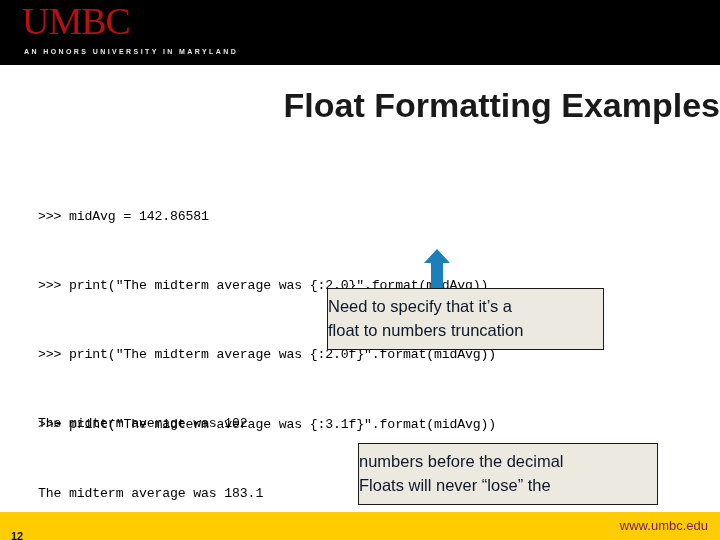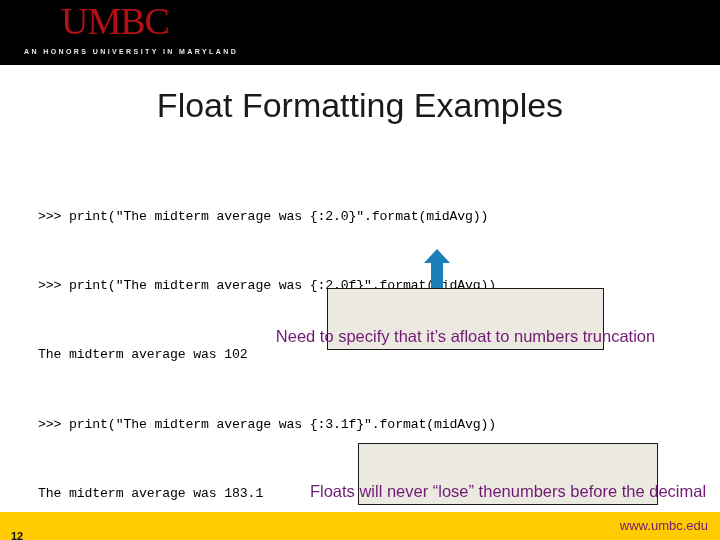--- a/index.html
+++ b/index.html
@@ -33,44 +33,43 @@
   .logo-wordmark {
     position: absolute;
     left: 22px;
     top: 2px;
     font-family: "Liberation Serif", serif;
     font-size: 38px;
     font-weight: 400;
     letter-spacing: -1px;
     color: #b51016;
     line-height: 1;
-    margin-left: 39px;
   }
   .logo-tagline {
     position: absolute;
     left: 24px;
     top: 48px;
     font-family: "Liberation Sans", sans-serif;
     font-size: 7px;
     font-weight: bold;
     letter-spacing: 2.4px;
     color: #e8e8e8;
     line-height: 1;
   }
 
   
   .slide-title {
     position: absolute;
     left: 0;
     top: 86px;
     width: 720px;
-    text-align: center;
+    text-align: right;
     font-family: "Liberation Sans", sans-serif;
     font-size: 34px;
-    font-weight: 400;
+    font-weight: 700;
     color: #1a1a1a;
     line-height: 1.15;
     letter-spacing: 0px;
   }
 
   
   .code-block {
     position: absolute;
     left: 38px;
     font-family: "Liberation Mono", "DejaVu Sans Mono", monospace;
@@ -96,26 +95,26 @@
     height: 44px;
   }
 
   
   .callout {
     position: absolute;
     background: #ece9e0;
     border: 1px solid #1a1a1a;
     box-sizing: border-box;
     display: flex;
-    flex-direction: row;
-    align-items: flex-end;
+    flex-direction: column;
+    align-items: flex-start;
     justify-content: center;
     font-family: "Liberation Sans", sans-serif;
     font-size: 16.5px;
-    color: #701a75;
+    color: #0f172a;
     line-height: 1.45;
     text-align: center;
   }
   .callout-1 {
     left: 327px;
     top: 288px;
     width: 277px;
     height: 62px;
   }
   .callout-2 {
@@ -171,20 +170,21 @@
 <div class="slide">
 
   <div class="header-band">
     <div class="logo-wordmark">UMBC</div>
     <div class="logo-tagline">AN HONORS UNIVERSITY IN MARYLAND</div>
   </div>
 
   <div class="slide-title">Float Formatting Examples</div>
 
   <div class="code-block code-block-1">
+    <div class="code-line">&gt;&gt;&gt; midAvg = 142.86581</div>
     <div class="code-line">&gt;&gt;&gt; print("The midterm average was {:2.0}".format(midAvg))</div>
     <div class="code-line">&gt;&gt;&gt; print("The midterm average was {:2.0f}".format(midAvg))</div>
     <div class="code-line">The midterm average was 102</div>
   </div>
 
   <div class="arrow-up">
     <svg width="26" height="44" viewBox="0 0 26 44" xmlns="http://www.w3.org/2000/svg">
       <polygon points="13,0 26,14 19,14 19,44 7,44 7,14 0,14" fill="#1b7fba"></polygon>
     </svg>
   </div>
@@ -195,22 +195,22 @@
   </div>
 
   <div class="code-block code-block-2">
     <div class="code-line">&gt;&gt;&gt; print("The midterm average was {:3.1f}".format(midAvg))</div>
     <div class="code-line">The midterm average was 183.1</div>
     
     
   </div>
 
   <div class="callout callout-2">
+    <div class="callout-line">numbers before the decimal</div>
     <div class="callout-line">Floats will never “lose” the</div>
-    <div class="callout-line">numbers before the decimal</div>
   </div>
 
   <div class="footer-band">
     <div class="footer-page-num">12</div>
     <div class="footer-url">www.umbc.edu</div>
   </div>
 
 </div>
 
 </body></html>

